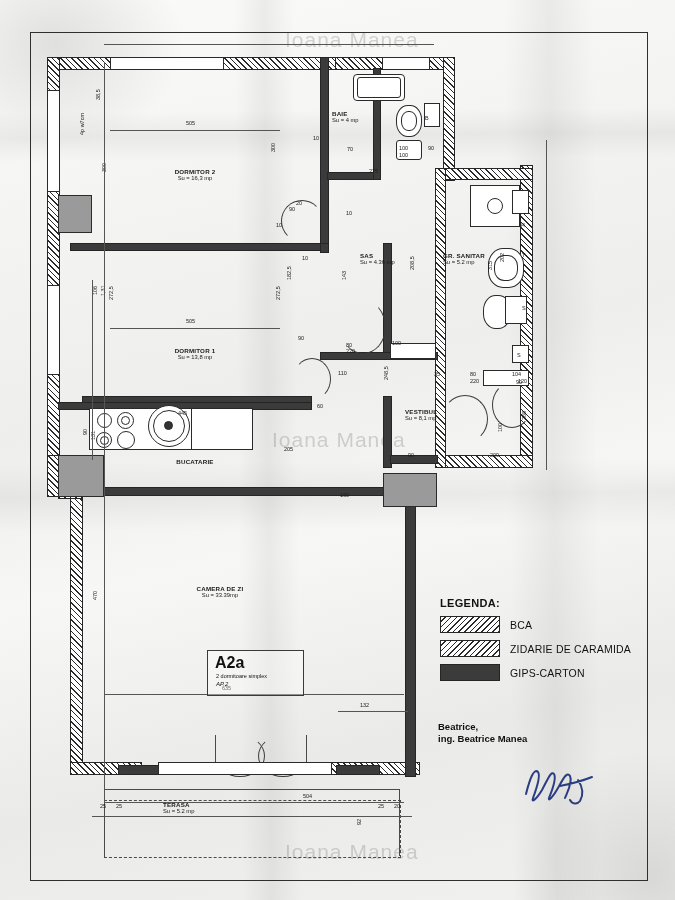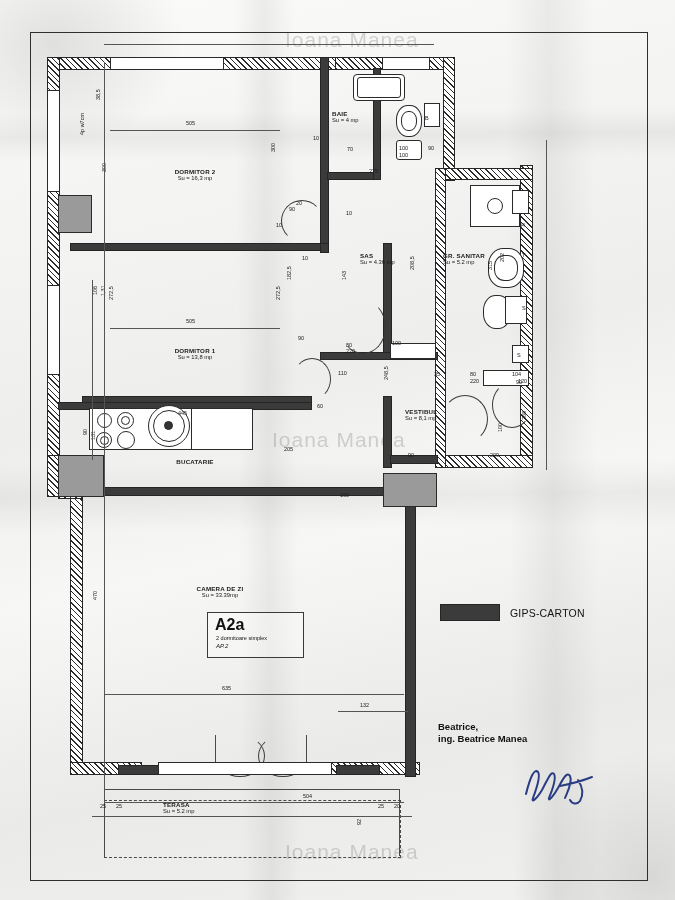--- a/index.html
+++ b/index.html
@@ -46,21 +46,21 @@
   
   #legend{position:absolute;left:440px;top:597px;width:215px;}
   #legend .ttl{font-size:11px;font-weight:bold;color:#111;letter-spacing:.3px;}
   .lgRow{display:flex;align-items:center;margin-top:7px;}
   .lgSw{width:58px;height:15px;margin-right:10px;flex:0 0 auto;}
   .lgTx{font-size:10.5px;color:#111;letter-spacing:.2px;white-space:nowrap;}
   .sig{position:absolute;left:438px;top:721px;font-size:9.5px;font-weight:bold;color:#111;line-height:1.25;}
   .sigimg{position:absolute;left:520px;top:760px;}
 
   
-  #a2box{position:absolute;left:207px;top:612px;width:95px;height:44px;border:1px solid #3a3a3a;background:rgba(255,255,255,.35);}
+  #a2box{position:absolute;left:207px;top:650px;width:95px;height:44px;border:1px solid #3a3a3a;background:rgba(255,255,255,.35);}
   #a2box .big{position:absolute;left:7px;top:3px;font-size:16px;font-weight:bold;color:#111;}
   #a2box .s1{position:absolute;left:8px;top:22px;font-size:5.5px;color:#111;}
   #a2box .s2{position:absolute;left:8px;top:30px;font-size:6px;font-style:italic;color:#111;}
 </style>
 </head>
 <body>
 
 <div id="sheet">
 
   <div id="paper">
@@ -285,21 +285,30 @@
     <div class="rmA">Su = 5.2 mp</div>
   </div>
 
   <div id="a2box">
     <div class="big">A2a</div>
     <div class="s1">2 dormitoare simplex</div>
     <div class="s2">AP.2</div>
   </div>
 
   <div id="legend">
-
+    <div class="ttl">LEGENDA:</div>
+
+    <div class="lgRow">
+      <div class="lgSw hatchR"></div>
+      <div class="lgTx">BCA</div>
+    </div>
+    <div class="lgRow">
+      <div class="lgSw hatchR"></div>
+      <div class="lgTx">ZIDARIE DE CARAMIDA</div>
+    </div>
     <div class="lgRow">
       <div class="lgSw solid"></div>
       <div class="lgTx">GIPS-CARTON</div>
     </div>
   </div>
 
   <div class="sig">
     <div>Beatrice,</div>
     <div>ing. Beatrice Manea</div>
   </div>

